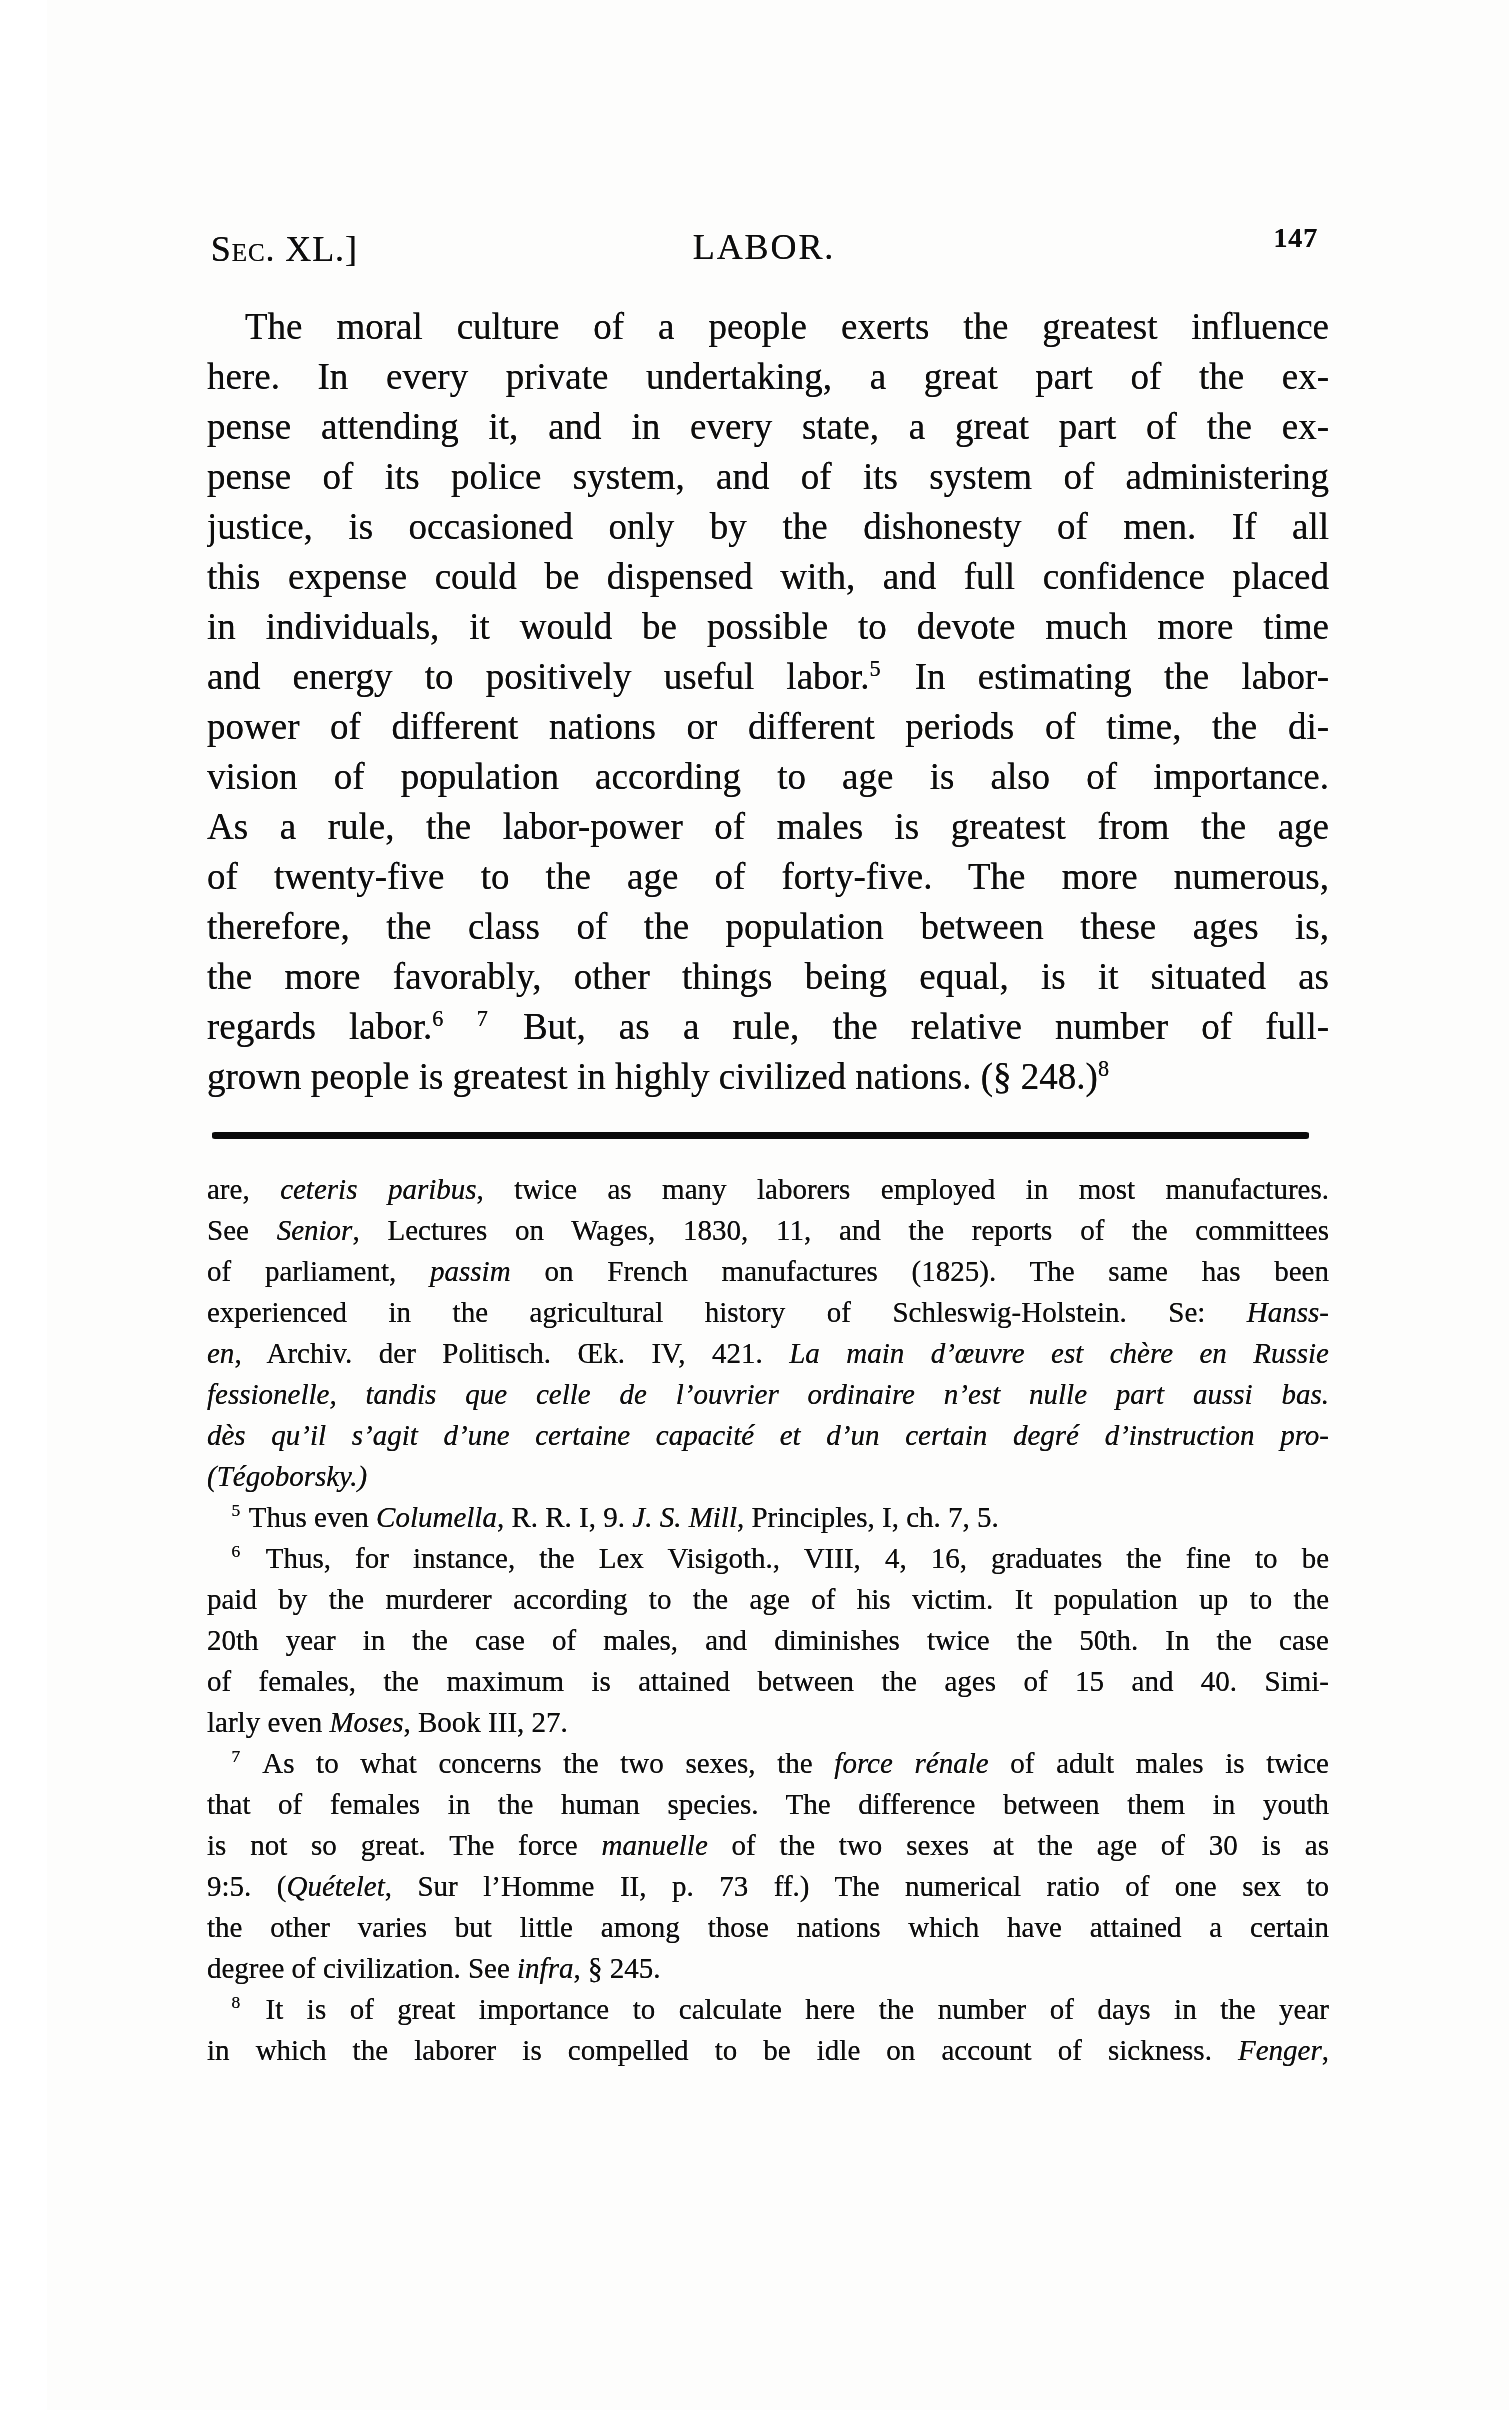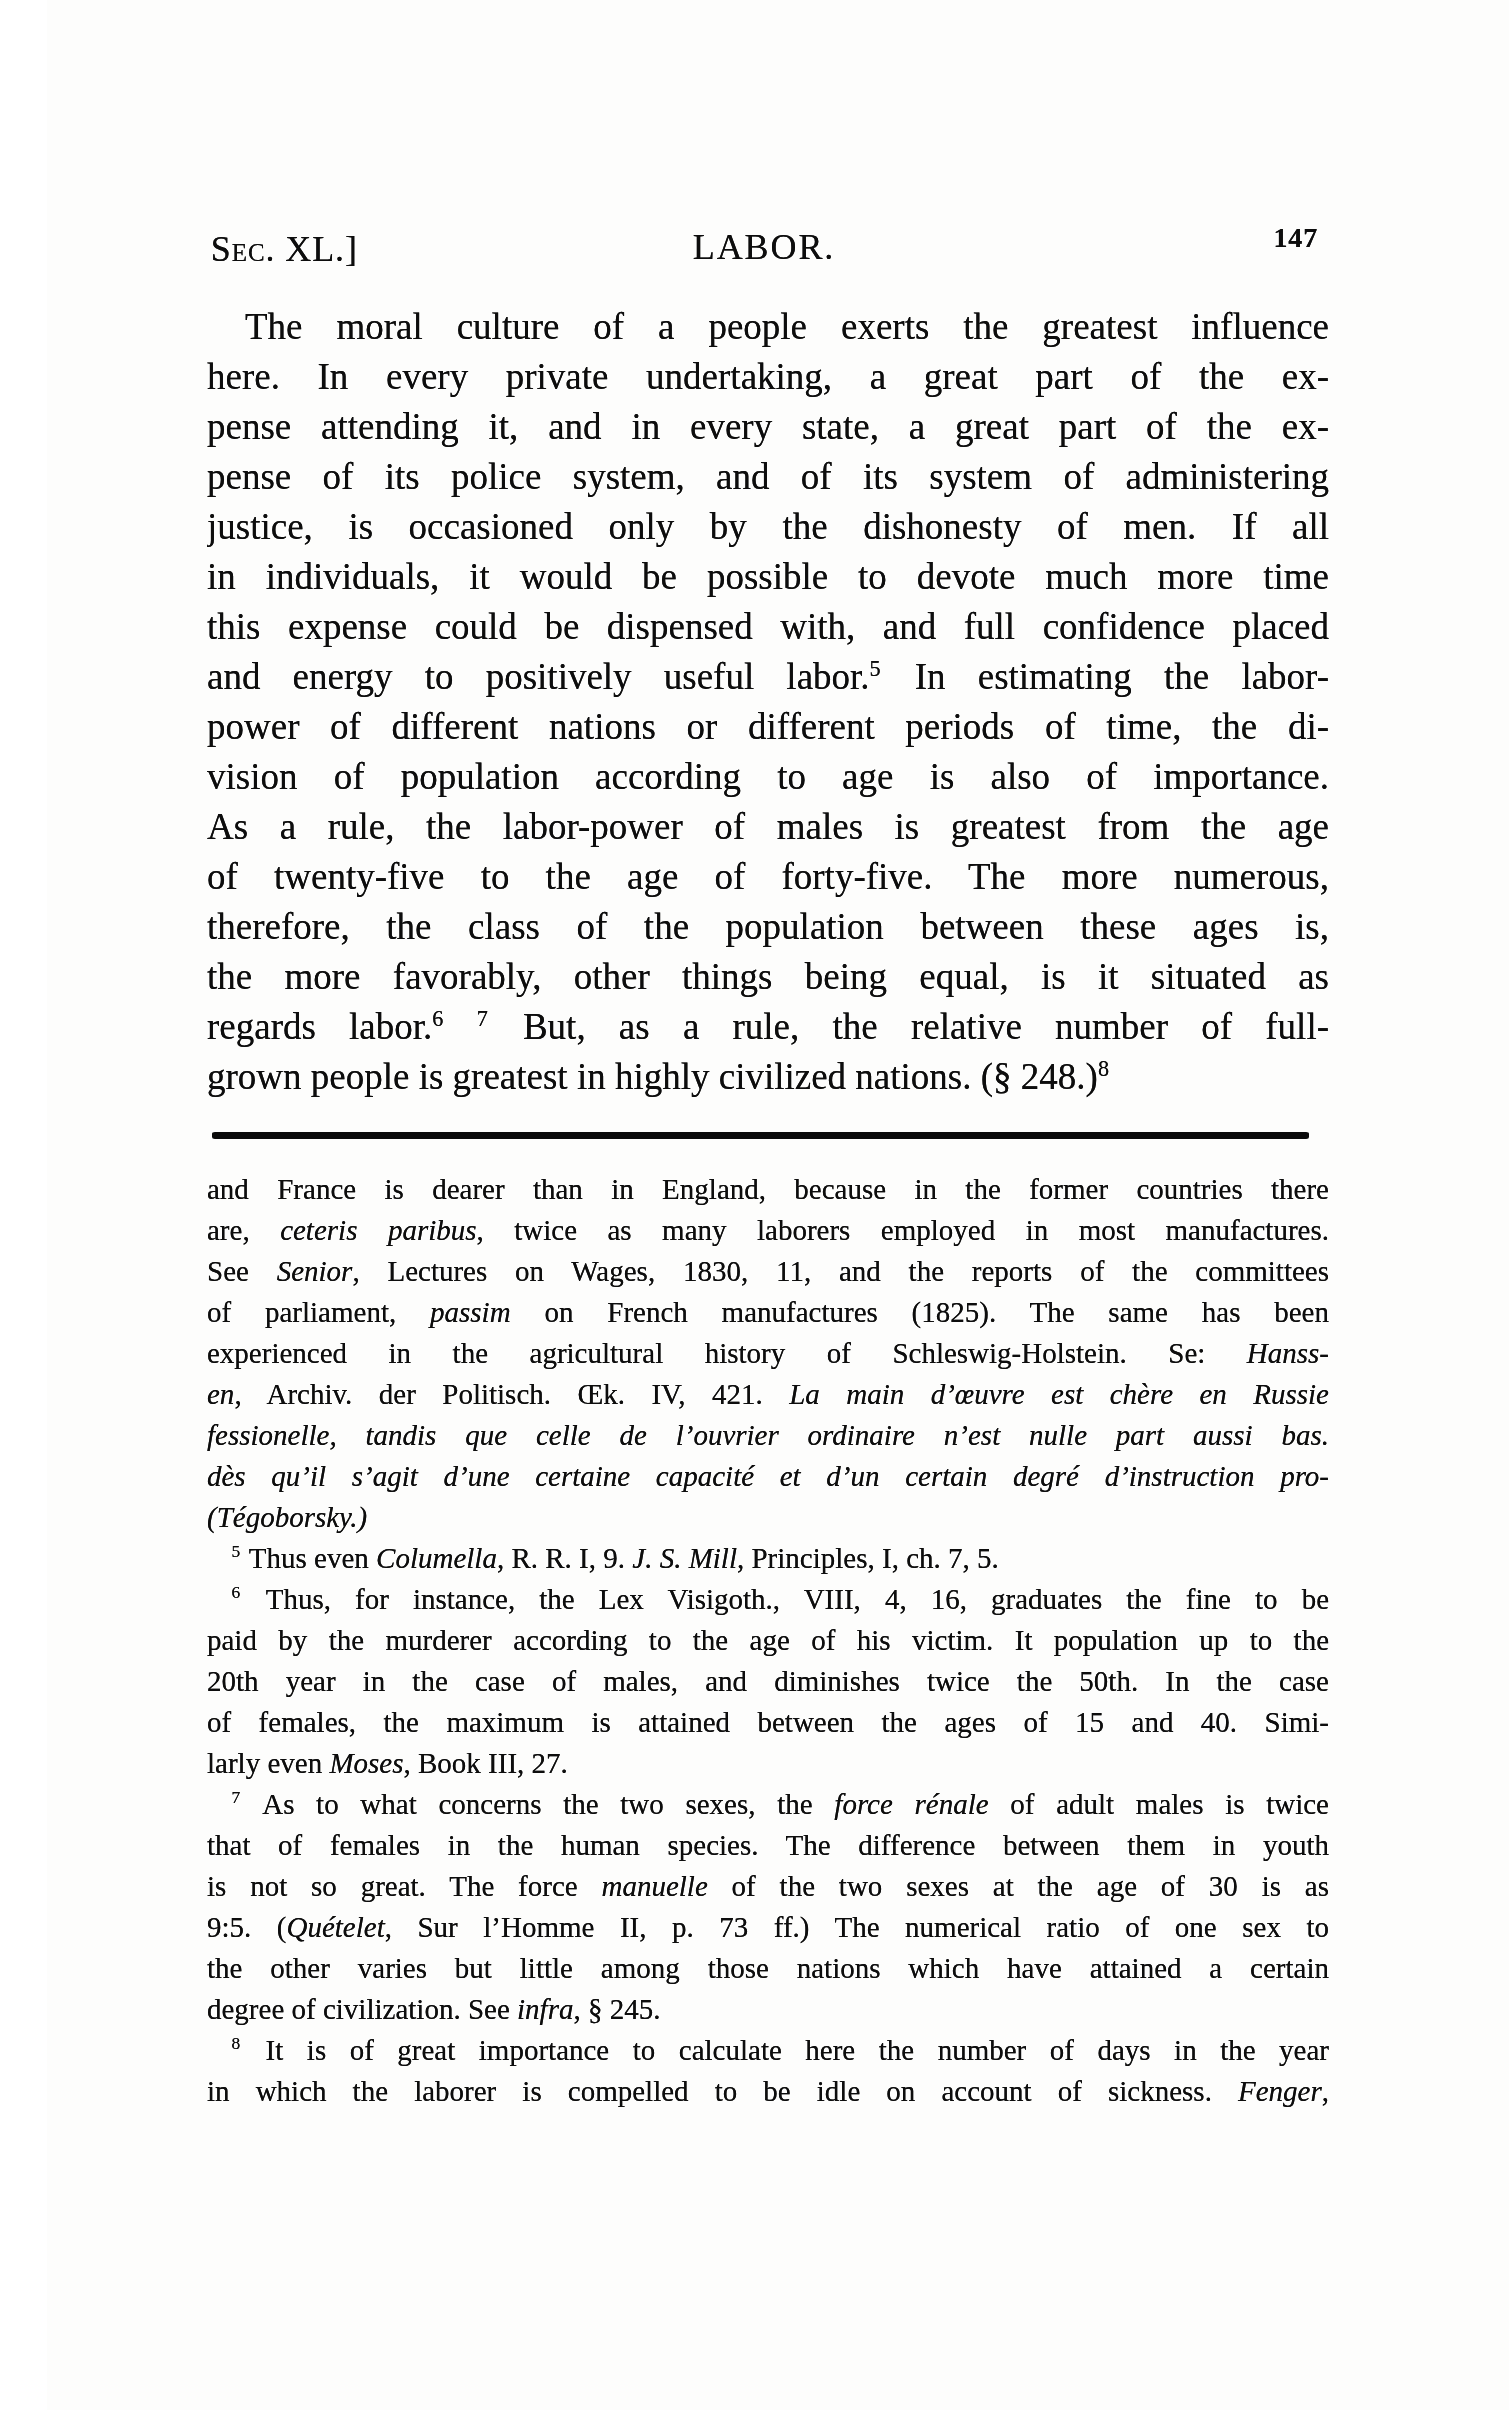--- a/index.html
+++ b/index.html
@@ -48,37 +48,36 @@
     <span class="run-title">LABOR.</span>
     <span class="page-num">147</span>
   </header>
 
   <main class="body-text">
       <div class="line just ind"><span class="">The moral culture of a people exerts the greatest influence</span></div>
       <div class="line just"><span class="">here.  In every private undertaking, a great part of the ex-</span></div>
       <div class="line just"><span class="">pense attending it, and in every state, a great part of the ex-</span></div>
       <div class="line just"><span class="">pense of its police system, and of its system of administering</span></div>
       <div class="line just"><span class="">justice, is occasioned only by the dishonesty of men.  If all</span></div>
+      <div class="line just"><span class="">this expense could be dispensed with, and full confidence placed</span></div>
       <div class="line just"><span class="">in individuals, it would be possible to devote much more time</span></div>
-      <div class="line just"><span class="">this expense could be dispensed with, and full confidence placed</span></div>
       <div class="line just"><span class="">and energy to positively useful labor.</span><span class="sup">5</span><span class="">  In estimating the labor-</span></div>
       <div class="line just"><span class="">power of different nations or different periods of time, the di-</span></div>
       <div class="line just"><span class="">vision of population according to age is also of importance.</span></div>
       <div class="line just"><span class="">As a rule, the labor-power of males is greatest from the age</span></div>
       <div class="line just"><span class="">of twenty-five to the age of forty-five.  The more numerous,</span></div>
       <div class="line just"><span class="">therefore, the class of the population between these ages is,</span></div>
       <div class="line just"><span class="">the more favorably, other things being equal, is it situated as</span></div>
       <div class="line just"><span class="">regards labor.</span><span class="sup">6 7</span><span class="">  But, as a rule, the relative number of full-</span></div>
       <div class="line"><span class="">grown people is greatest in highly civilized nations. (§ 248.)</span><span class="sup">8</span></div>
     </main>
 
   <hr class="footnote-rule">
 
   <section class="footnotes">
-      <div class="line just"><span class="">and France is dearer than in England, because in the former countries there</span></div>
       <div class="line just"><span class="">are, </span><span class="it ">ceteris paribus</span><span class="">, twice as many laborers employed in most manufactures.</span></div>
       <div class="line just"><span class="">See </span><span class="it ">Senior</span><span class="">, Lectures on Wages, 1830, 11, and the reports of the committees</span></div>
       <div class="line just"><span class="">of parliament, </span><span class="it ">passim</span><span class=""> on French manufactures (1825).  The same has been</span></div>
       <div class="line just"><span class="">experienced in the agricultural history of Schleswig-Holstein.  Se: </span><span class="it ">Hanss-</span></div>
       <div class="line just"><span class="it ">en</span><span class="">, Archiv. der Politisch. Œk. IV, 421.  </span><span class="it ">La main d’œuvre est chère en Russie</span></div>
       <div class="line just"><span class="it ">fessionelle, tandis que celle de l’ouvrier ordinaire n’est nulle part aussi bas.</span></div>
       <div class="line just"><span class="it ">dès qu’il s’agit d’une certaine capacité et d’un certain degré d’instruction pro-</span></div>
       <div class="line"><span class="it ">(Tégoborsky.)</span></div>
       <div class="line ind"><span class="sup">5</span><span class=""> Thus even </span><span class="it ">Columella</span><span class="">, R. R. I, 9.  </span><span class="it ">J. S. Mill</span><span class="">, Principles, I, ch. 7, 5.</span></div>
       <div class="line just ind"><span class="sup">6</span><span class=""> Thus, for instance, the Lex Visigoth., VIII, 4, 16, graduates the fine to be</span></div>

